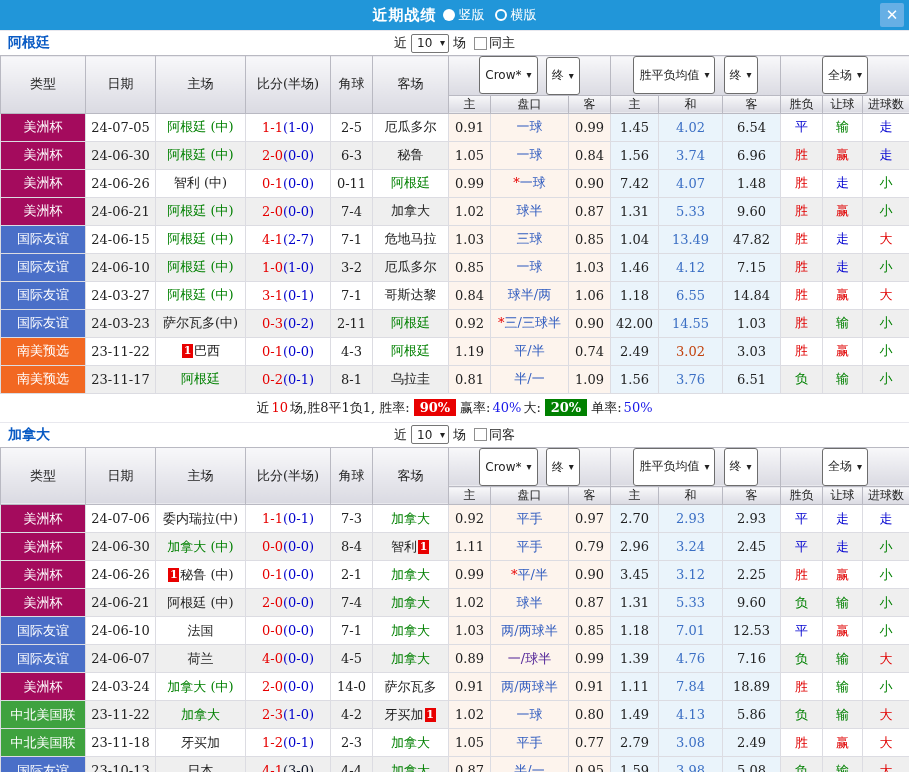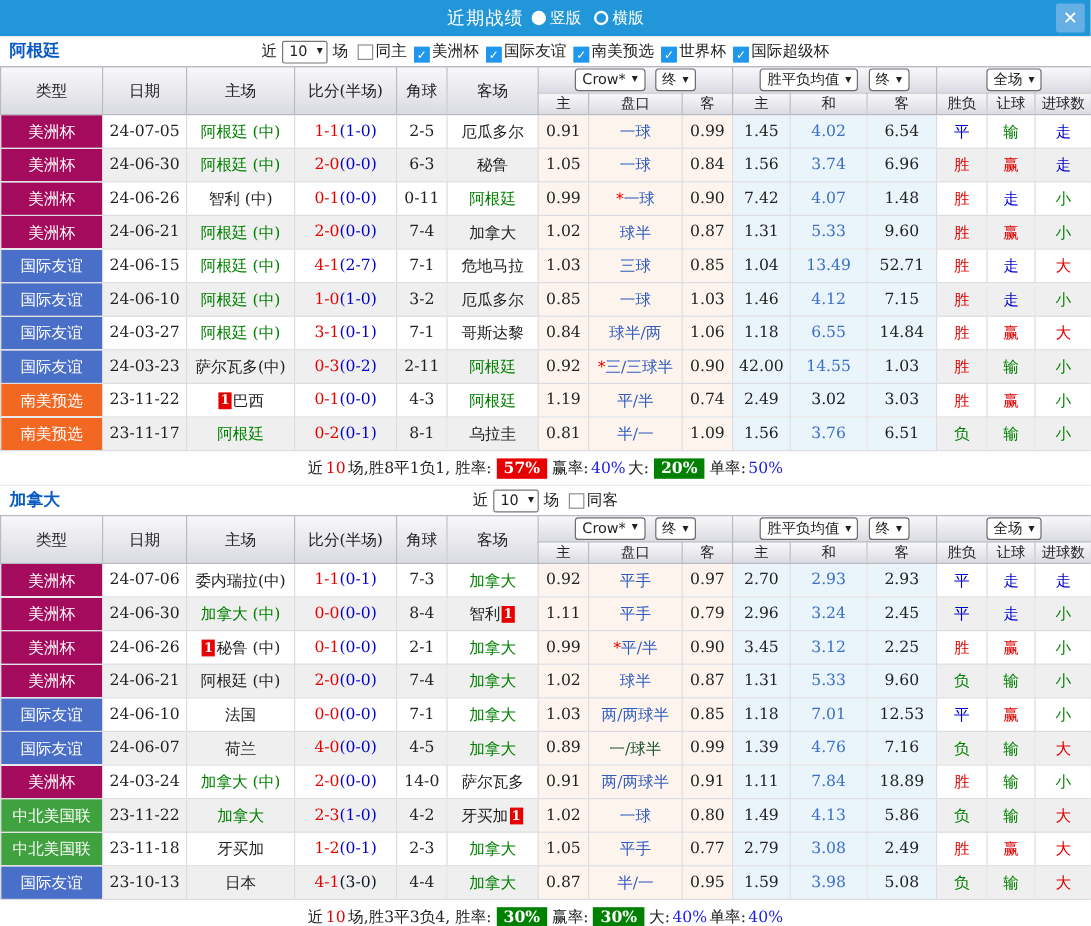--- a/index.html
+++ b/index.html
@@ -6,21 +6,21 @@
   html,body { margin:0; padding:0; }
   body {
     width:909px; height:772px; overflow:hidden; background:#fff;
     font-family:"DejaVu Sans","Liberation Sans",sans-serif; font-size:12px; color:#222;
   }
   
   .titlebar {
     height:30px; background:#2196d9; position:relative;
     display:flex; align-items:center; justify-content:center; color:#fff;
   }
-  .titlebar .title { font-weight:normal; font-size:15px; letter-spacing:1px; }
+  .titlebar .title { font-weight:bold; font-size:15px; letter-spacing:1px; }
   .radio-group { display:flex; align-items:center; margin-left:4px; font-size:13px; }
   .radio { display:inline-block; border-radius:50%; margin:0 4px 0 10px; }
   .radio.sel { width:12px; height:12px; background:#fff; margin-left:2px; }
   .radio.unsel { width:12px; height:12px; border:2px solid #fff; background:transparent; }
   .close-btn {
     position:absolute; right:5px; top:3px; width:24px; height:24px; border-radius:2px;
     background:#66afe5; display:flex; align-items:center; justify-content:center;
     font-size:15px; font-weight:bold; color:#fff; cursor:pointer;
   }
   
@@ -49,21 +49,21 @@
   table { border-collapse:collapse; table-layout:fixed; width:909px;
           font-family:"DejaVu Serif","Liberation Serif",serif; }
   th,td { border:1px solid #dcdce2; text-align:center; padding:0;
           overflow:hidden; white-space:nowrap; }
   thead th { border-color:#b9b9c2; background:linear-gradient(#f8f8fa,#dadae2);
              font-weight:normal; font-size:13px; }
   thead tr.h1 th { height:22px; }
   thead tr.h2 th { height:17px; font-size:12px; }
   .sel-box {
     display:inline-flex; align-items:center; gap:5px; background:#fff;
-    border:1px solid #6d6d6d; border-radius:3px; height:19px; padding:0 5px;
+    border:1px solid #6d6d6d; border-radius:3px; height:19px; padding:18px 5px;
     margin:0 2px; font-family:"DejaVu Sans","Liberation Sans",sans-serif; font-size:12px;
   }
   tbody tr { height:28px; }
   tbody td { font-size:13px; background:#fff; }
   tbody tr.stripe td.plain { background:#efefef; }
   td.type-cell { color:#fff; font-size:13px; }
   td.asian { background:#fdf4ed !important; }
   td.euro  { background:#eaf4fb !important; }
   .badge1 {
     display:inline-block; background:#e80000; color:#fff; width:11px; height:14px;
@@ -101,21 +101,20 @@
     <div class="filter-bar">
       <span class="team-title">阿根廷</span>
       <span>近</span>
       <span class="mini-select">
         <span class="count-val">10</span>
         <span class="chev">▾</span>
       </span>
       <span>场</span>
       <span class="chk same-chk"></span>
       <span class="same-label">同主</span>
-      <span class="leagues"><span class="chk checked">✓</span><span>美洲杯</span><span class="chk checked">✓</span><span>国际友谊</span><span class="chk checked">✓</span><span>南美预选</span><span class="chk checked">✓</span><span>世界杯</span><span class="chk checked">✓</span><span>国际超级杯</span></span>
     </div>
 
     <table>
       <colgroup>
         <col style="width:85px">
           <col style="width:70px">
           <col style="width:90px">
         <col style="width:85px">
           <col style="width:42px">
           <col style="width:76px">
@@ -250,21 +249,21 @@
             <td class="plain">24-06-15</td>
             <td class="plain"><span style="color: rgb(0, 128, 0);">阿根廷 (中)</span></td>
             <td class="plain"><span style="color: rgb(230, 0, 0);">4-1</span><span style="color: rgb(0, 0, 204);">(2-7)</span></td>
             <td class="plain">7-1</td>
             <td class="plain"><span style="color: rgb(34, 34, 34);">危地马拉</span></td>
             <td class="asian">1.03</td>
             <td class="asian"><span style="color: rgb(47, 91, 191);">三球</span></td>
             <td class="asian">0.85</td>
             <td class="euro">1.04</td>
             <td class="euro" style="color: rgb(59, 111, 196);">13.49</td>
-            <td class="euro">52.71</td>
+            <td class="euro">47.82</td>
             <td class="plain" style="color: rgb(224, 0, 0);">胜</td>
             <td class="plain" style="color: rgb(0, 0, 208);">走</td>
             <td class="plain" style="color: rgb(224, 0, 0);">大</td>
           </tr>
           <tr class="stripe">
             <td class="type-cell" style="background: rgb(74, 111, 200);">国际友谊</td>
             <td class="plain">24-06-10</td>
             <td class="plain"><span style="color: rgb(0, 128, 0);">阿根廷 (中)</span></td>
             <td class="plain"><span style="color: rgb(230, 0, 0);">1-0</span><span style="color: rgb(0, 0, 204);">(1-0)</span></td>
             <td class="plain">3-2</td>
@@ -317,21 +316,21 @@
             <td class="type-cell" style="background: rgb(242, 104, 34);">南美预选</td>
             <td class="plain">23-11-22</td>
             <td class="plain"><span class="badge1">1</span><span style="color: rgb(34, 34, 34);">巴西</span></td>
             <td class="plain"><span style="color: rgb(230, 0, 0);">0-1</span><span style="color: rgb(0, 0, 204);">(0-0)</span></td>
             <td class="plain">4-3</td>
             <td class="plain"><span style="color: rgb(0, 128, 0);">阿根廷</span></td>
             <td class="asian">1.19</td>
             <td class="asian"><span style="color: rgb(47, 91, 191);">平/半</span></td>
             <td class="asian">0.74</td>
             <td class="euro">2.49</td>
-            <td class="euro" style="color: #0f172a;">3.02</td>
+            <td class="euro" style="color: #c2410c;">3.02</td>
             <td class="euro">3.03</td>
             <td class="plain" style="color: rgb(224, 0, 0);">胜</td>
             <td class="plain" style="color: rgb(224, 0, 0);">赢</td>
             <td class="plain" style="color: rgb(0, 128, 0);">小</td>
           </tr>
           <tr class="stripe">
             <td class="type-cell" style="background: rgb(242, 104, 34);">南美预选</td>
             <td class="plain">23-11-17</td>
             <td class="plain"><span style="color: rgb(0, 128, 0);">阿根廷</span></td>
             <td class="plain"><span style="color: rgb(230, 0, 0);">0-2</span><span style="color: rgb(0, 0, 204);">(0-1)</span></td>
@@ -347,21 +346,21 @@
             <td class="plain" style="color: rgb(0, 128, 0);">输</td>
             <td class="plain" style="color: rgb(0, 128, 0);">小</td>
           </tr>
         </tbody>
     </table>
 
     <div class="summary">
         <span>近</span>
         <span class="c-red">10</span>
         <span>场,胜8平1负1, 胜率: </span>
-        <span class="badge-red">57%</span>
+        <span class="badge-red">90%</span>
         <span> 赢率:</span>
         <span class="c-blue">40%</span>
         <span> 大: </span>
         <span class="badge-green">20%</span>
         <span> 单率:</span>
         <span class="c-blue">50%</span>
       </div>
   </div>
 
   <div class="section">
@@ -529,21 +528,21 @@
             <td class="plain" style="color: rgb(0, 128, 0);">小</td>
           </tr>
           <tr class="stripe">
             <td class="type-cell" style="background: rgb(74, 111, 200);">国际友谊</td>
             <td class="plain">24-06-07</td>
             <td class="plain"><span style="color: rgb(34, 34, 34);">荷兰</span></td>
             <td class="plain"><span style="color: rgb(230, 0, 0);">4-0</span><span style="color: rgb(0, 0, 204);">(0-0)</span></td>
             <td class="plain">4-5</td>
             <td class="plain"><span style="color: rgb(0, 128, 0);">加拿大</span></td>
             <td class="asian">0.89</td>
-            <td class="asian"><span style="color: #14532d;">一/球半</span></td>
+            <td class="asian"><span style="color: #4c1d95;">一/球半</span></td>
             <td class="asian">0.99</td>
             <td class="euro">1.39</td>
             <td class="euro" style="color: rgb(59, 111, 196);">4.76</td>
             <td class="euro">7.16</td>
             <td class="plain" style="color: rgb(0, 128, 0);">负</td>
             <td class="plain" style="color: rgb(0, 128, 0);">输</td>
             <td class="plain" style="color: rgb(224, 0, 0);">大</td>
           </tr>
           <tr>
             <td class="type-cell" style="background: rgb(164, 11, 93);">美洲杯</td>

